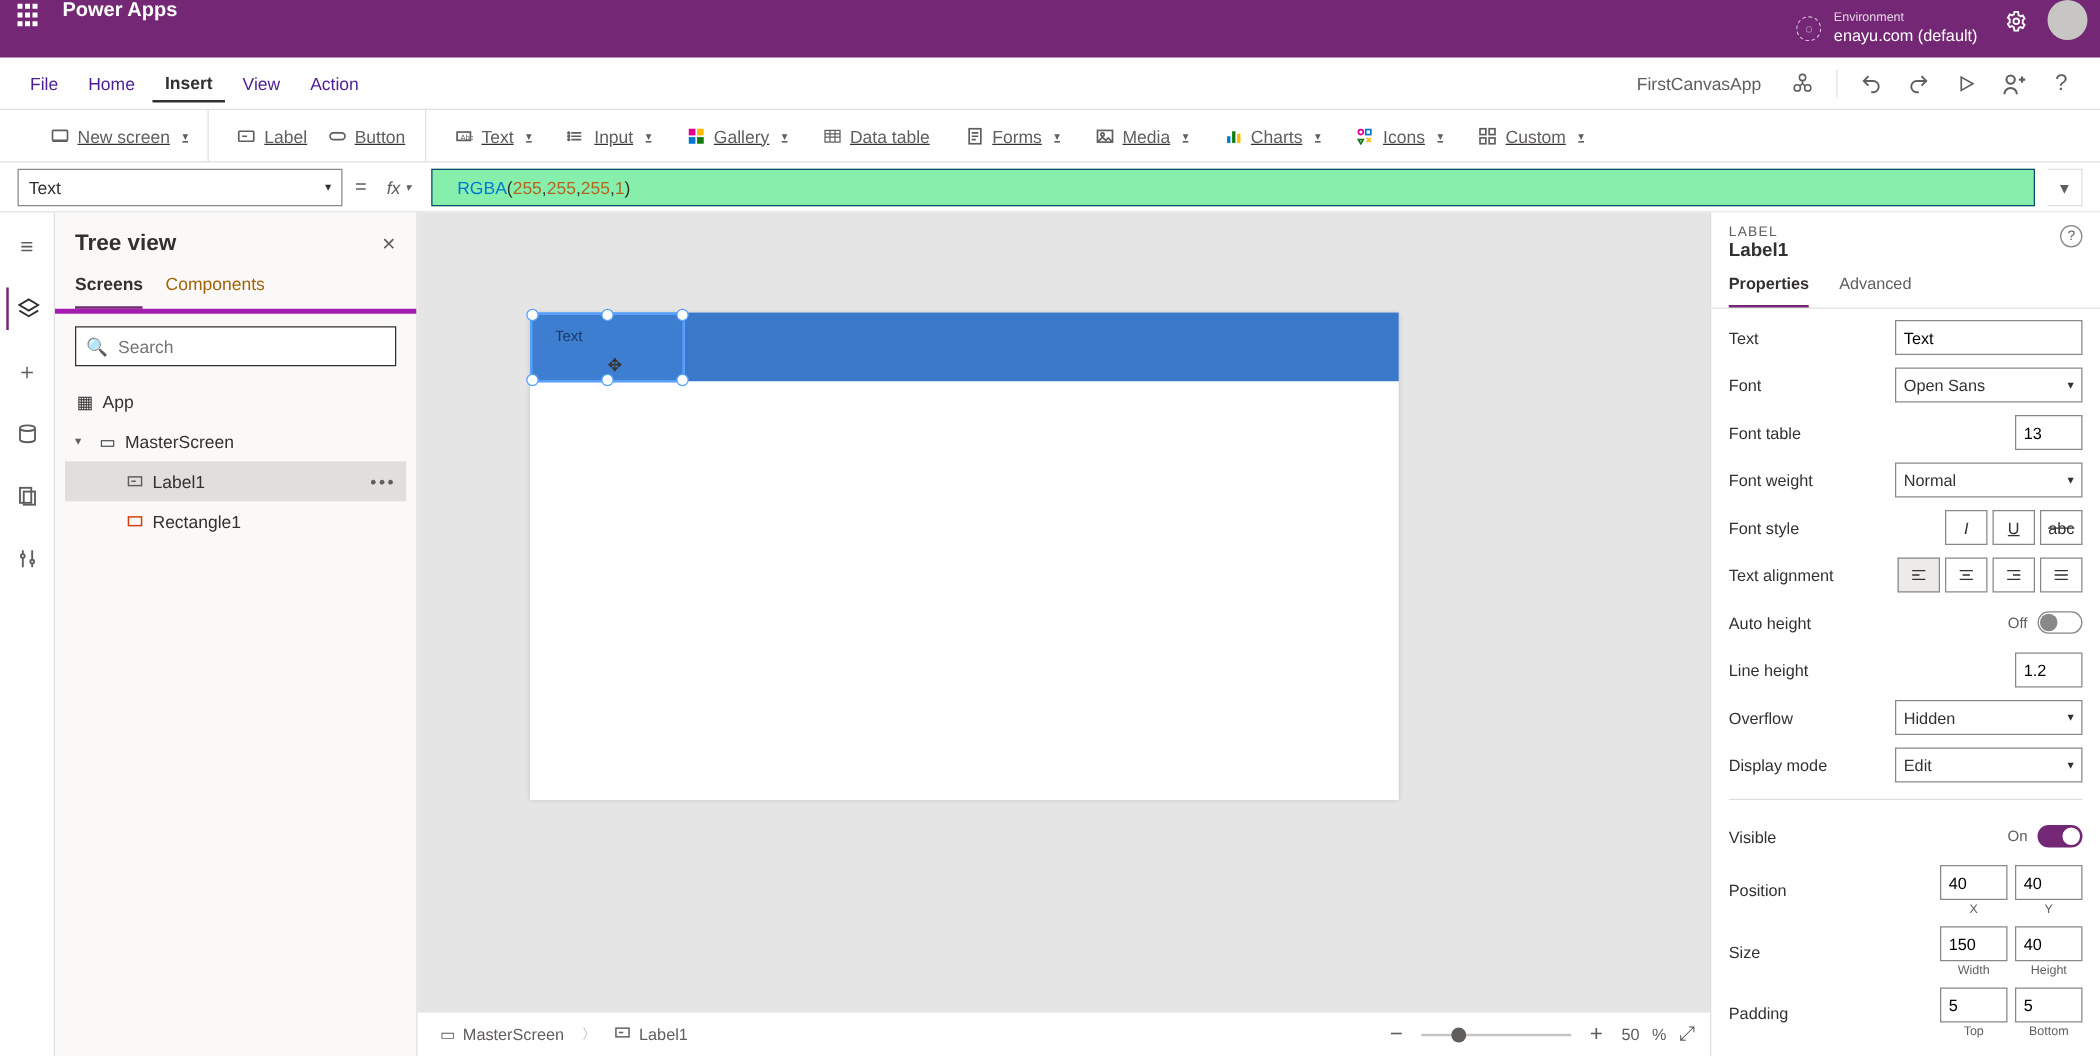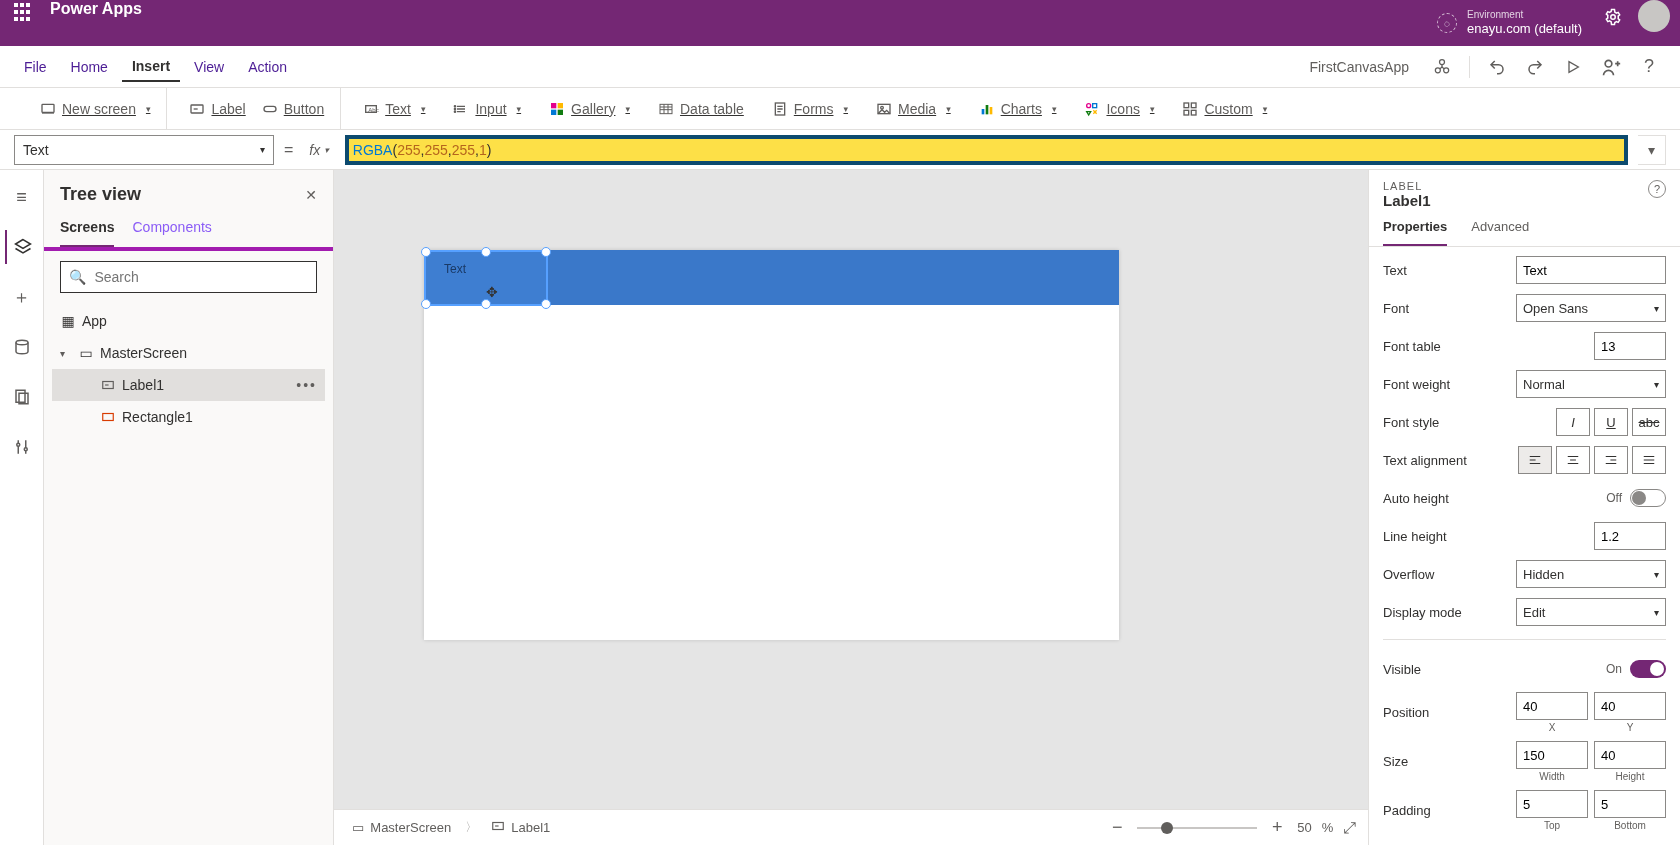--- a/index.html
+++ b/index.html
@@ -27,35 +27,35 @@
 .ribbon .group { display:flex; align-items:center; gap:8px; padding:0 12px; height:100%; border-right:1px solid #e1dfdd; }
 .ribbon .group:last-child { border-right: none; }
 .ribbon .rbtn { display:flex; align-items:center; gap:6px; cursor:pointer; color:#605e5c; font-size:14px; padding:4px 4px; }
 .ribbon .chev::after { content:"▾"; font-size:9px; margin-left:4px; color:#605e5c; }
 .ri { width:16px; height:16px; display:inline-block; }
 .formulabar { height: 40px; border-bottom: 1px solid #e1dfdd; display:flex; align-items:center; padding: 4px 14px; gap:10px; }
 .prop-select { width: 260px; height: 30px; border:1px solid #8a8886; display:flex; align-items:center; justify-content:space-between; padding:0 8px; cursor:pointer; background:#fff; }
 .equals { font-size:16px; color:#605e5c; }
 .fx { display:flex; align-items:center; gap:2px; font-style:italic; color:#605e5c; padding:0 6px; cursor:pointer; }
 .fx::after { content:"▾"; font-size:9px; margin-left:2px; }
-.formula-input { flex:1; height:30px; border:4px solid #0c4a6e; background:#fde047; font-family: Consolas, monospace; font-size:14px; padding:4px 4px; display:flex; align-items:center; }
+.formula-input { flex:1; height:30px; border:1px solid #0c4a6e; background:#86efac; font-family: Consolas, monospace; font-size:14px; padding:4px 20px; display:flex; align-items:center; }
 .tok-fn { color:#0078d4; }
 .tok-num { color:#b5651d; }
 .tok-p { color:#323130; }
 .formula-chev { width:28px; height:30px; border:1px solid #e1dfdd; border-left:none; display:flex; align-items:center; justify-content:center; cursor:pointer; color:#605e5c; }
 .workarea { flex:1; display:flex; min-height:0; }
 .railbar { width:44px; border-right:1px solid #e1dfdd; display:flex; flex-direction:column; align-items:center; padding-top:10px; gap:16px; }
 .rail-item { width:34px; height:34px; display:flex; align-items:center; justify-content:center; cursor:pointer; color:#605e5c; font-size:18px; }
 .rail-item.selected { border-left:2px solid #742774; color:#323130; }
 .treepanel { width: 290px; border-right:1px solid #e1dfdd; display:flex; flex-direction:column; background:#faf9f8; }
 .tree-head { display:flex; align-items:center; justify-content:space-between; padding: 14px 16px 6px; }
 .tree-title { font-size:18px; font-weight:600; }
 .close-x { font-size:14px; cursor:pointer; color:#605e5c; }
 .tree-tabs { display:flex; gap:18px; padding:0 16px; border-bottom:4px solid #a21caf; }
-.tree-tab { padding:8px 0 10px; cursor:pointer; color:#8b5cf6; }
+.tree-tab { padding:8px 0 10px; cursor:pointer; color:#a16207; }
 .tree-tab.active { color:#323130; font-weight:600; border-bottom:2px solid #742774; }
 .search-wrap { padding:10px 16px; }
 .search { height:32px; border:1px solid #323130; display:flex; align-items:center; gap:8px; padding:0 8px; background:#fff; }
 .search input { border:none; outline:none; flex:1; font-size:14px; }
 .tree-list { flex:1; overflow:auto; padding: 2px 8px; }
 .tree-row { display:flex; align-items:center; gap:6px; height:32px; padding:0 8px; cursor:pointer; color:#323130; }
 .tree-row.child2 { padding-left: 48px; }
 .tree-row.selected { background:#e1dfdd; }
 .tree-row .chevron { width:12px; font-size:10px; color:#605e5c; }
 .tree-row .more { margin-left:auto; color:#605e5c; letter-spacing:2px; }
@@ -74,21 +74,21 @@
 .prop-type { font-size:11px; color:#605e5c; letter-spacing:1px; text-transform:uppercase; }
 .prop-name { font-size:15px; font-weight:600; }
 .help { width:18px; height:18px; border:1px solid #8a8886; border-radius:50%; display:flex; align-items:center; justify-content:center; font-size:11px; color:#605e5c; cursor:pointer; }
 .prop-tabs { display:flex; gap:24px; padding:0 14px; border-bottom:1px solid #e1dfdd; }
 .prop-tab { padding:6px 0 10px; cursor:pointer; color:#605e5c; font-size:13px; }
 .prop-tab.active { color:#323130; font-weight:600; border-bottom:2px solid #742774; }
 .prop-rows { padding: 8px 14px; display:flex; flex-direction:column; gap:8px; }
 .prow { display:flex; align-items:center; justify-content:space-between; gap:10px; min-height:30px; }
 .plabel { font-size:13px; color:#323130; flex:1; }
 .pin { width:150px; height:28px; border:1px solid #8a8886; padding:0 6px; font-size:13px; }
-.pin.small { width:72px; }
+.pin.small { width:54px; }
 .psel { width:150px; height:28px; border:1px solid #8a8886; padding:0 6px; font-size:13px; display:flex; align-items:center; justify-content:space-between; cursor:pointer; }
 .pseg { display:flex; gap:4px; }
 .pseg .seg { width:34px; height:28px; border:1px solid #8a8886; display:flex; align-items:center; justify-content:center; cursor:pointer; font-size:13px; }
 .pseg .seg.active { background:#edebe9; }
 .toggle { width:36px; height:18px; border-radius:9px; position:relative; cursor:pointer; }
 .toggle.off { background:#fff; border:1px solid #8a8886; }
 .toggle.off::after { content:""; position:absolute; left:1px; top:1px; width:14px; height:14px; background:#8a8886; border-radius:50%; }
 .toggle.on { background:#742774; }
 .toggle.on::after { content:""; position:absolute; right:2px; top:2px; width:14px; height:14px; background:#fff; border-radius:50%; }
 .toggle-wrap { display:flex; align-items:center; gap:8px; font-size:12px; color:#605e5c; }

